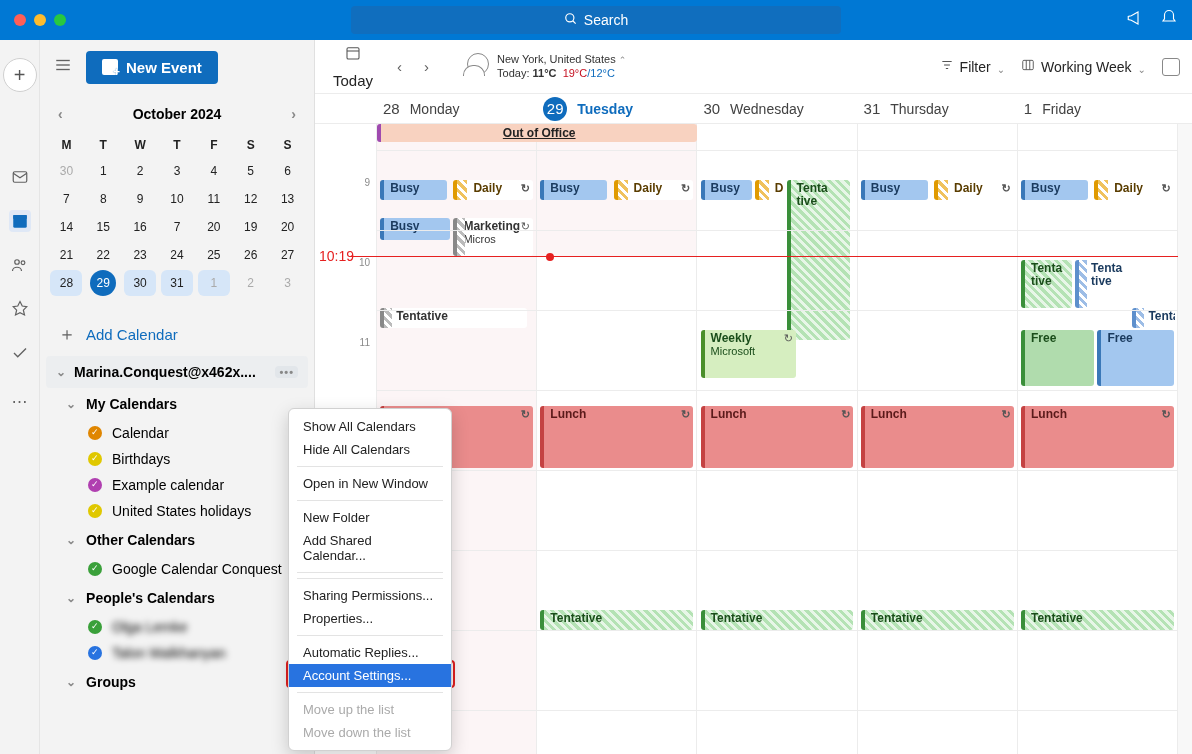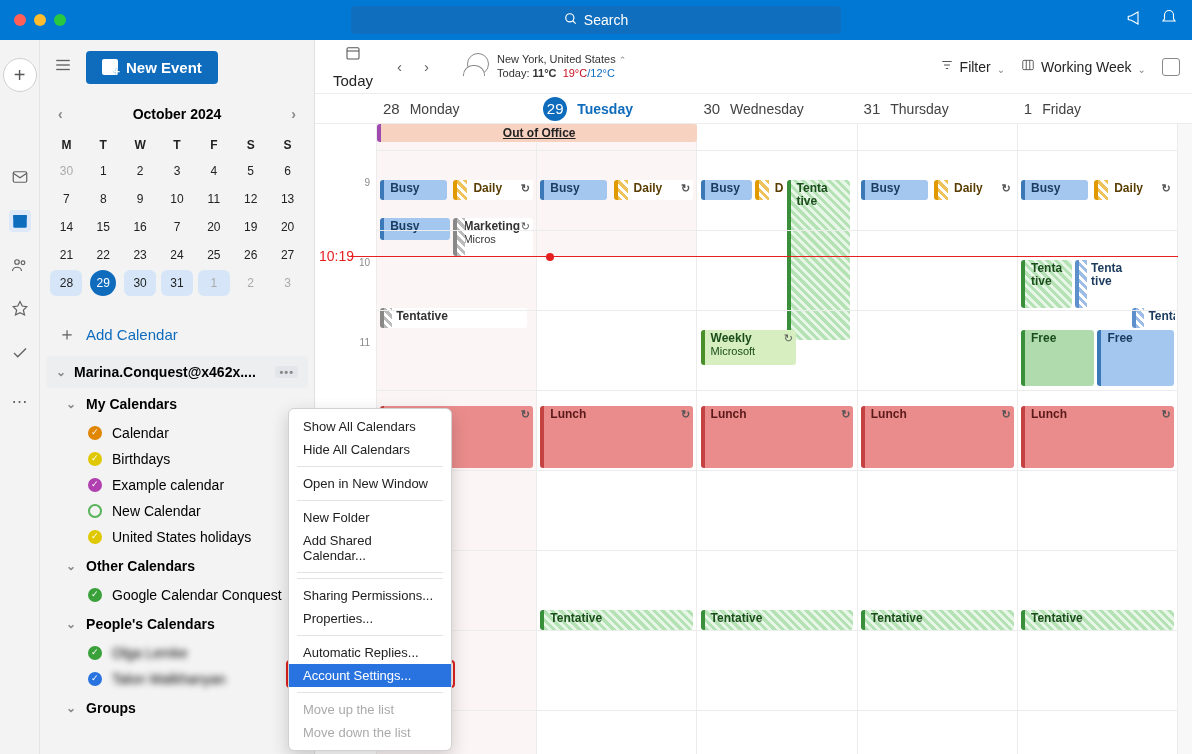--- a/index.html
+++ b/index.html
@@ -281,24 +281,20 @@
           </div>
           <div class="calitem">
             <span class="dot check" style="background: rgb(224, 200, 0);"></span>
             <span>Birthdays</span>
           </div>
           <div class="calitem">
             <span class="dot check" style="background: rgb(176, 63, 176);"></span>
             <span>Example calendar</span>
           </div>
           <div class="calitem">
-            <span class="dot hollow" style="background: rgb(89, 179, 89);"></span>
-            <span>New Calendar</span>
-          </div>
-          <div class="calitem">
             <span class="dot check" style="background: rgb(224, 200, 0);"></span>
             <span>United States holidays</span>
           </div>
           <div class="grp">
             <span class="chev">⌄</span>
             <span>Other Calendars</span>
           </div>
           <div class="calitem">
             <span class="dot check" style="background: rgb(58, 160, 58);"></span>
             <span>Google Calendar Conquest</span>
@@ -417,21 +413,21 @@
           <div class="past-shade" style="height: 131.6px;"></div>
           <div class="ev busy" style="top: 56px; height: 20px; left: 2%; width: 42%;">Busy</div>
           <div class="ev daily" style="top: 56px; height: 20px; left: 48%; width: 50%;"><span class="daily-inner">Daily</span><span class="rec">↻</span></div>
           <div class="ev lunch" style="top: 282px; height: 62px; left: 2%; width: 96%;">Lunch<span class="rec">↻</span></div>
           <div class="ev tentg" style="top: 486px; height: 20px; left: 2%; width: 96%;">Tentative</div>
         </div>
       <div class="daycol" id="d2">
           <div class="ev busy" style="top: 56px; height: 20px; left: 2%; width: 32%;">Busy</div>
           <div class="ev daily" style="top: 56px; height: 20px; left: 36%; width: 18%;"><span class="daily-inner">D</span></div>
           <div class="ev tentg" style="top: 56px; height: 160px; left: 56%; width: 40%;">Tenta<br>tive</div>
-          <div class="ev weekly" style="top: 206px; height: 35px; left: 2%; width: 60%;"><b>Weekly</b><br><span style="font-size:11px">Microsoft</span> <span class="rec">↻</span></div>
+          <div class="ev weekly" style="top: 206px; height: 48px; left: 2%; width: 60%;"><b>Weekly</b><br><span style="font-size:11px">Microsoft</span> <span class="rec">↻</span></div>
           <div class="ev lunch" style="top: 282px; height: 62px; left: 2%; width: 96%;">Lunch<span class="rec">↻</span></div>
           <div class="ev tentg" style="top: 486px; height: 20px; left: 2%; width: 96%;">Tentative</div>
         </div>
       <div class="daycol" id="d3">
           <div class="ev busy" style="top: 56px; height: 20px; left: 2%; width: 42%;">Busy</div>
           <div class="ev daily" style="top: 56px; height: 20px; left: 48%; width: 50%;"><span class="daily-inner">Daily</span><span class="rec">↻</span></div>
           <div class="ev lunch" style="top: 282px; height: 62px; left: 2%; width: 96%;">Lunch<span class="rec">↻</span></div>
           <div class="ev tentg" style="top: 486px; height: 20px; left: 2%; width: 96%;">Tentative</div>
         </div>
       <div class="daycol" id="d4">

